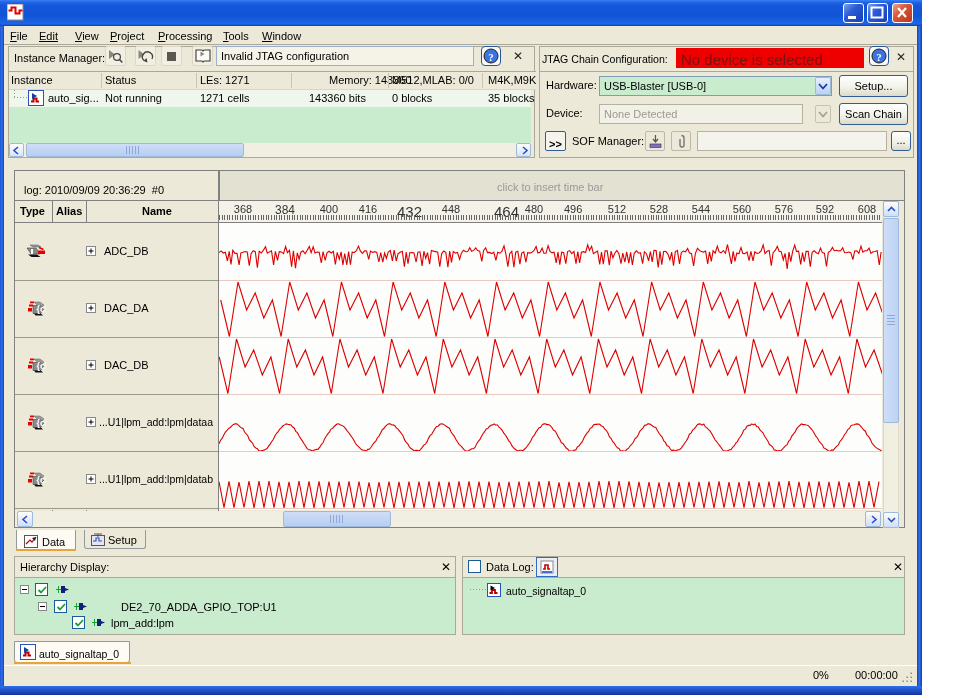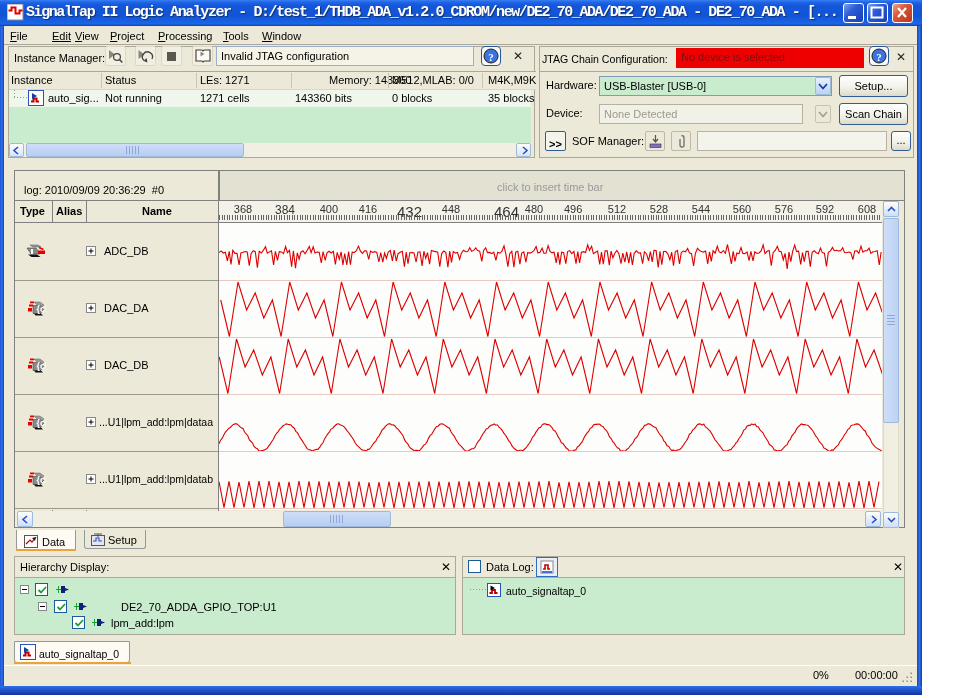--- a/index.html
+++ b/index.html
@@ -24,34 +24,33 @@
 <body>
 <div class="win"></div>
 <div class="bd" style="left:0;top:0;width:4px;height:695px;background:linear-gradient(90deg,#1C52D8,#2E6FE8 40%,#1845B8);"></div>
 <div class="bd" style="left:917px;top:0;width:5px;height:695px;background:linear-gradient(90deg,#1845B8,#2E6FE8 50%,#123C9E);"></div>
 <div class="bd" style="left:0;top:686px;width:922px;height:9px;background:linear-gradient(180deg,#2E6FE8,#1134A0);"></div>
 <div class="tb">
 <svg class="abs" style="left:7px;top:4px" width="17" height="17" viewBox="0 0 17 17">
       <rect x="0" y="0" width="16" height="16" fill="#fff" stroke="#888"></rect>
       <path d="M1.5 6.5 h3 v-3 h4 v6 h4 v-3 h3" fill="none" stroke="#E00000" stroke-width="2"></path>
     </svg>
-<div class="ttl">SignalTap II Logic Analyzer - D:/test_1/THDB_ADA_v1.2.0_CDROM/new/DE2_70_ADA/DE2_70_ADA - DE2_70_ADA - [...</div>
 <div class="wbtn" style="left:843px;background:linear-gradient(135deg,#7BA1E8,#2B5BD7 40%,#173FB0);"><svg width="19" height="18">
         <rect x="4" y="12" width="8" height="3" fill="#fff"></rect>
       </svg></div>
 <div class="wbtn" style="left:867px;background:linear-gradient(135deg,#7BA1E8,#2B5BD7 40%,#173FB0);"><svg width="19" height="18">
         <rect x="3.5" y="3.5" width="11" height="10" fill="none" stroke="#fff" stroke-width="2"></rect>
       </svg></div>
 <div class="wbtn" style="left:892px;background:linear-gradient(135deg,#F0A38C,#D8573A 40%,#B53521);"><svg width="19" height="18">
         <path d="M5 4 L13 13 M13 4 L5 13" stroke="#fff" stroke-width="2.2"></path>
       </svg></div>
 </div>
 <div class="abs" style="left:4px;top:26px;width:913px;height:18px;background:#ECE9D8;"></div>
 <div class="abs t11" style="left:10px;top:30px;"><u>F</u>ile</div>
-<div class="abs t11" style="left:52px;top:30px;text-decoration:underline;"><u>E</u>dit</div>
+<div class="abs t11" style="left:39px;top:30px;text-decoration:underline;"><u>E</u>dit</div>
 <div class="abs t11" style="left:75px;top:30px;"><u>V</u>iew</div>
 <div class="abs t11" style="left:110px;top:30px;"><u>P</u>roject</div>
 <div class="abs t11" style="left:158px;top:30px;"><u>P</u>rocessing</div>
 <div class="abs t11" style="left:223px;top:30px;"><u>T</u>ools</div>
 <div class="abs t11" style="left:262px;top:30px;"><u>W</u>indow</div>
 <div class="hdrline" style="left:4px;top:44px;width:913px;"></div>
 <div class="panel" style="left:8px;top:46px;width:527px;height:112px;border-color:#ACA899;"></div>
 <div class="abs t11" style="left:14px;top:52px;">Instance Manager:</div>
 <div class="abs" style="left:105px;top:46px;width:21px;height:20px;border:1px solid #DCD8C4;border-radius:2px;background:#F1EFE2;"></div>
 <div class="abs" style="left:135px;top:46px;width:21px;height:20px;border:1px solid #DCD8C4;border-radius:2px;background:#F1EFE2;"></div>
@@ -93,21 +92,21 @@
 <div class="vline" style="left:196px;top:73px;height:15px;background:#C8C5B2;"></div>
 <div class="vline" style="left:291px;top:73px;height:15px;background:#C8C5B2;"></div>
 <div class="vline" style="left:388px;top:73px;height:15px;background:#C8C5B2;"></div>
 <div class="vline" style="left:482px;top:73px;height:15px;background:#C8C5B2;"></div>
 <div class="hdrline" style="left:9px;top:89px;width:527px;background:#D8D5C2;"></div>
 <div class="abs green" style="left:9px;top:90px;width:522px;height:53px;"></div>
 <div class="abs" style="left:9px;top:90px;width:522px;height:17px;background:#EFF6EC;"></div>
 <div class="abs t11" style="left:48px;top:92px;">auto_sig...</div>
 <div class="abs t11" style="left:105px;top:92px;">Not running</div>
 <div class="abs t11" style="left:200px;top:92px;">1271 cells</div>
-<div class="abs t11" style="left:295px;top:92px;text-align:center;">143360 bits</div>
+<div class="abs t11" style="left:309px;top:92px;text-align:center;">143360 bits</div>
 <div class="abs t11" style="left:392px;top:92px;">0 blocks</div>
 <div class="abs t11" style="left:488px;top:92px;">35 blocks</div>
 <div class="abs" style="left:14px;top:97px;width:13px;height:1px;background:repeating-linear-gradient(90deg,#9C9A8C 0 1px,transparent 1px 3px);"></div>
 <div class="abs" style="left:14px;top:90px;width:1px;height:8px;background:repeating-linear-gradient(180deg,#9C9A8C 0 1px,transparent 1px 3px);"></div>
 <svg class="abs" style="left:28px;top:90px" width="16" height="16">
     <rect x="0.5" y="0.5" width="15" height="15" fill="#fff" stroke="#2A52BE"></rect>
     <path d="M3 11.5 h2.5 v-3 h3 v3 h2.5" stroke="#C00000" stroke-width="2" fill="none"></path>
     <path d="M4 3 l5 3 -5 3 Z" fill="#1040A0"></path>
   </svg>
 <div class="abs" style="left:9px;top:143px;width:522px;height:14px;background:#F0EFE2;"></div>
@@ -117,21 +116,21 @@
   </svg>
 <div class="abs" style="left:516px;top:143px;width:15px;height:14px;background:linear-gradient(180deg,#FDFDFB,#D8E4F8);border:1px solid #9DB9DC;border-radius:2px;"></div>
 <svg class="abs" style="left:520px;top:146px" width="9" height="9">
     <path d="M3 1 L7 4.5 L3 8" stroke="#2A52BE" stroke-width="1.6" fill="none"></path>
   </svg>
 <div class="abs" style="left:26px;top:143px;width:218px;height:14px;background:linear-gradient(180deg,#CFDEF7,#B8CDF2);border:1px solid #9DB9DC;border-radius:2px;"></div>
 <div class="abs" style="left:126px;top:146px;width:14px;height:8px;background:repeating-linear-gradient(90deg,#8FA8D8 0 1px,transparent 1px 3px);"></div>
 <div class="panel" style="left:539px;top:46px;width:375px;height:112px;border-color:#ACA899;"></div>
 <div class="abs t11" style="left:542px;top:53px;font-size:10.6px;">JTAG Chain Configuration:</div>
 <div class="abs" style="left:676px;top:48px;width:188px;height:20px;background:#EE0000;">
-    <span class="abs" style="left:5px;top:3px;font-size:11px;color:#7B1010;text-align:center;">No device is selected</span>
+    <span class="abs" style="left:5px;top:3px;font-size:15px;color:#7B1010;text-align:center;">No device is selected</span>
   </div>
 <div class="abs" style="left:869px;top:46px;width:20px;height:20px;border:1px solid #29559B;border-radius:4px;background:#F8F8F4;"></div>
 <svg class="abs" style="left:871px;top:48px" width="16" height="16">
     <circle cx="8" cy="8" r="7" fill="#3B74E0" stroke="#222"></circle>
     <text x="8" y="12.5" font-size="11" font-weight="bold" fill="#fff" text-anchor="middle" font-family="Liberation Serif">?</text>
   </svg>
 <div class="abs" style="left:896px;top:50px;font-size:12px;color:#222;">✕</div>
 <div class="hdrline" style="left:540px;top:71px;width:373px;background:#ACA899;"></div>
 <div class="abs t11" style="left:546px;top:79px;">Hardware:</div>
 <div class="fld green" style="left:599px;top:76px;width:233px;height:20px;background:#C9EBCE;">

